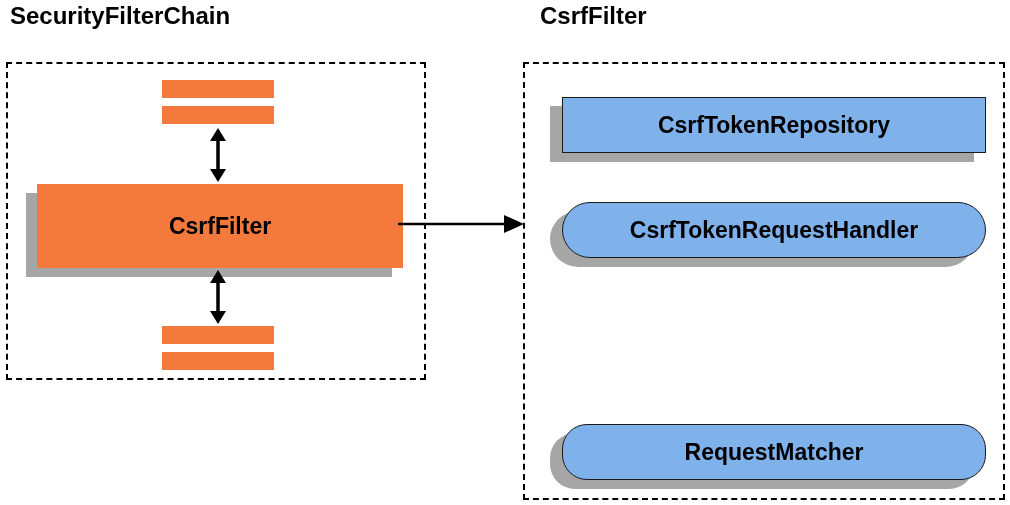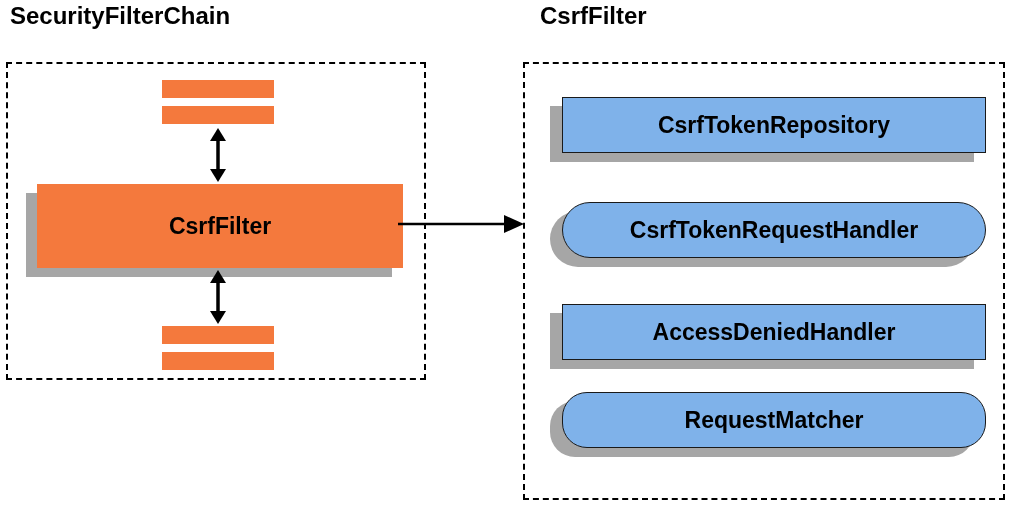--- a/index.html
+++ b/index.html
@@ -96,21 +96,21 @@
     justify-content: center;
   }
   .component span {
     font-weight: bold;
     font-size: 23px;
     color: #000;
   }
   .comp-0 { top: 33px; }
   .comp-1 { top: 138px; border-radius: 28px; }
   .comp-2 { top: 240px; }
-  .comp-3 { top: 328px; border-radius: 25px; }
+  .comp-3 { top: 360px; border-radius: 25px; }
 </style>
 </head>
 <body>
 
 <div class="canvas">
 
   <div class="title left-title">SecurityFilterChain</div>
 
   <div class="title right-title">CsrfFilter</div>
 
@@ -147,22 +147,19 @@
   <div class="panel right-panel">
 
     <div class="component comp-0">
       <span>CsrfTokenRepository</span>
     </div>
 
     <div class="component comp-1">
       <span>CsrfTokenRequestHandler</span>
     </div>
 
-    <div class="component comp-2">
-      <span>AccessDeniedHandler</span>
-    </div>
 
     <div class="component comp-3">
       <span>RequestMatcher</span>
     </div>
   </div>
 
 </div>
 
 </body></html>

